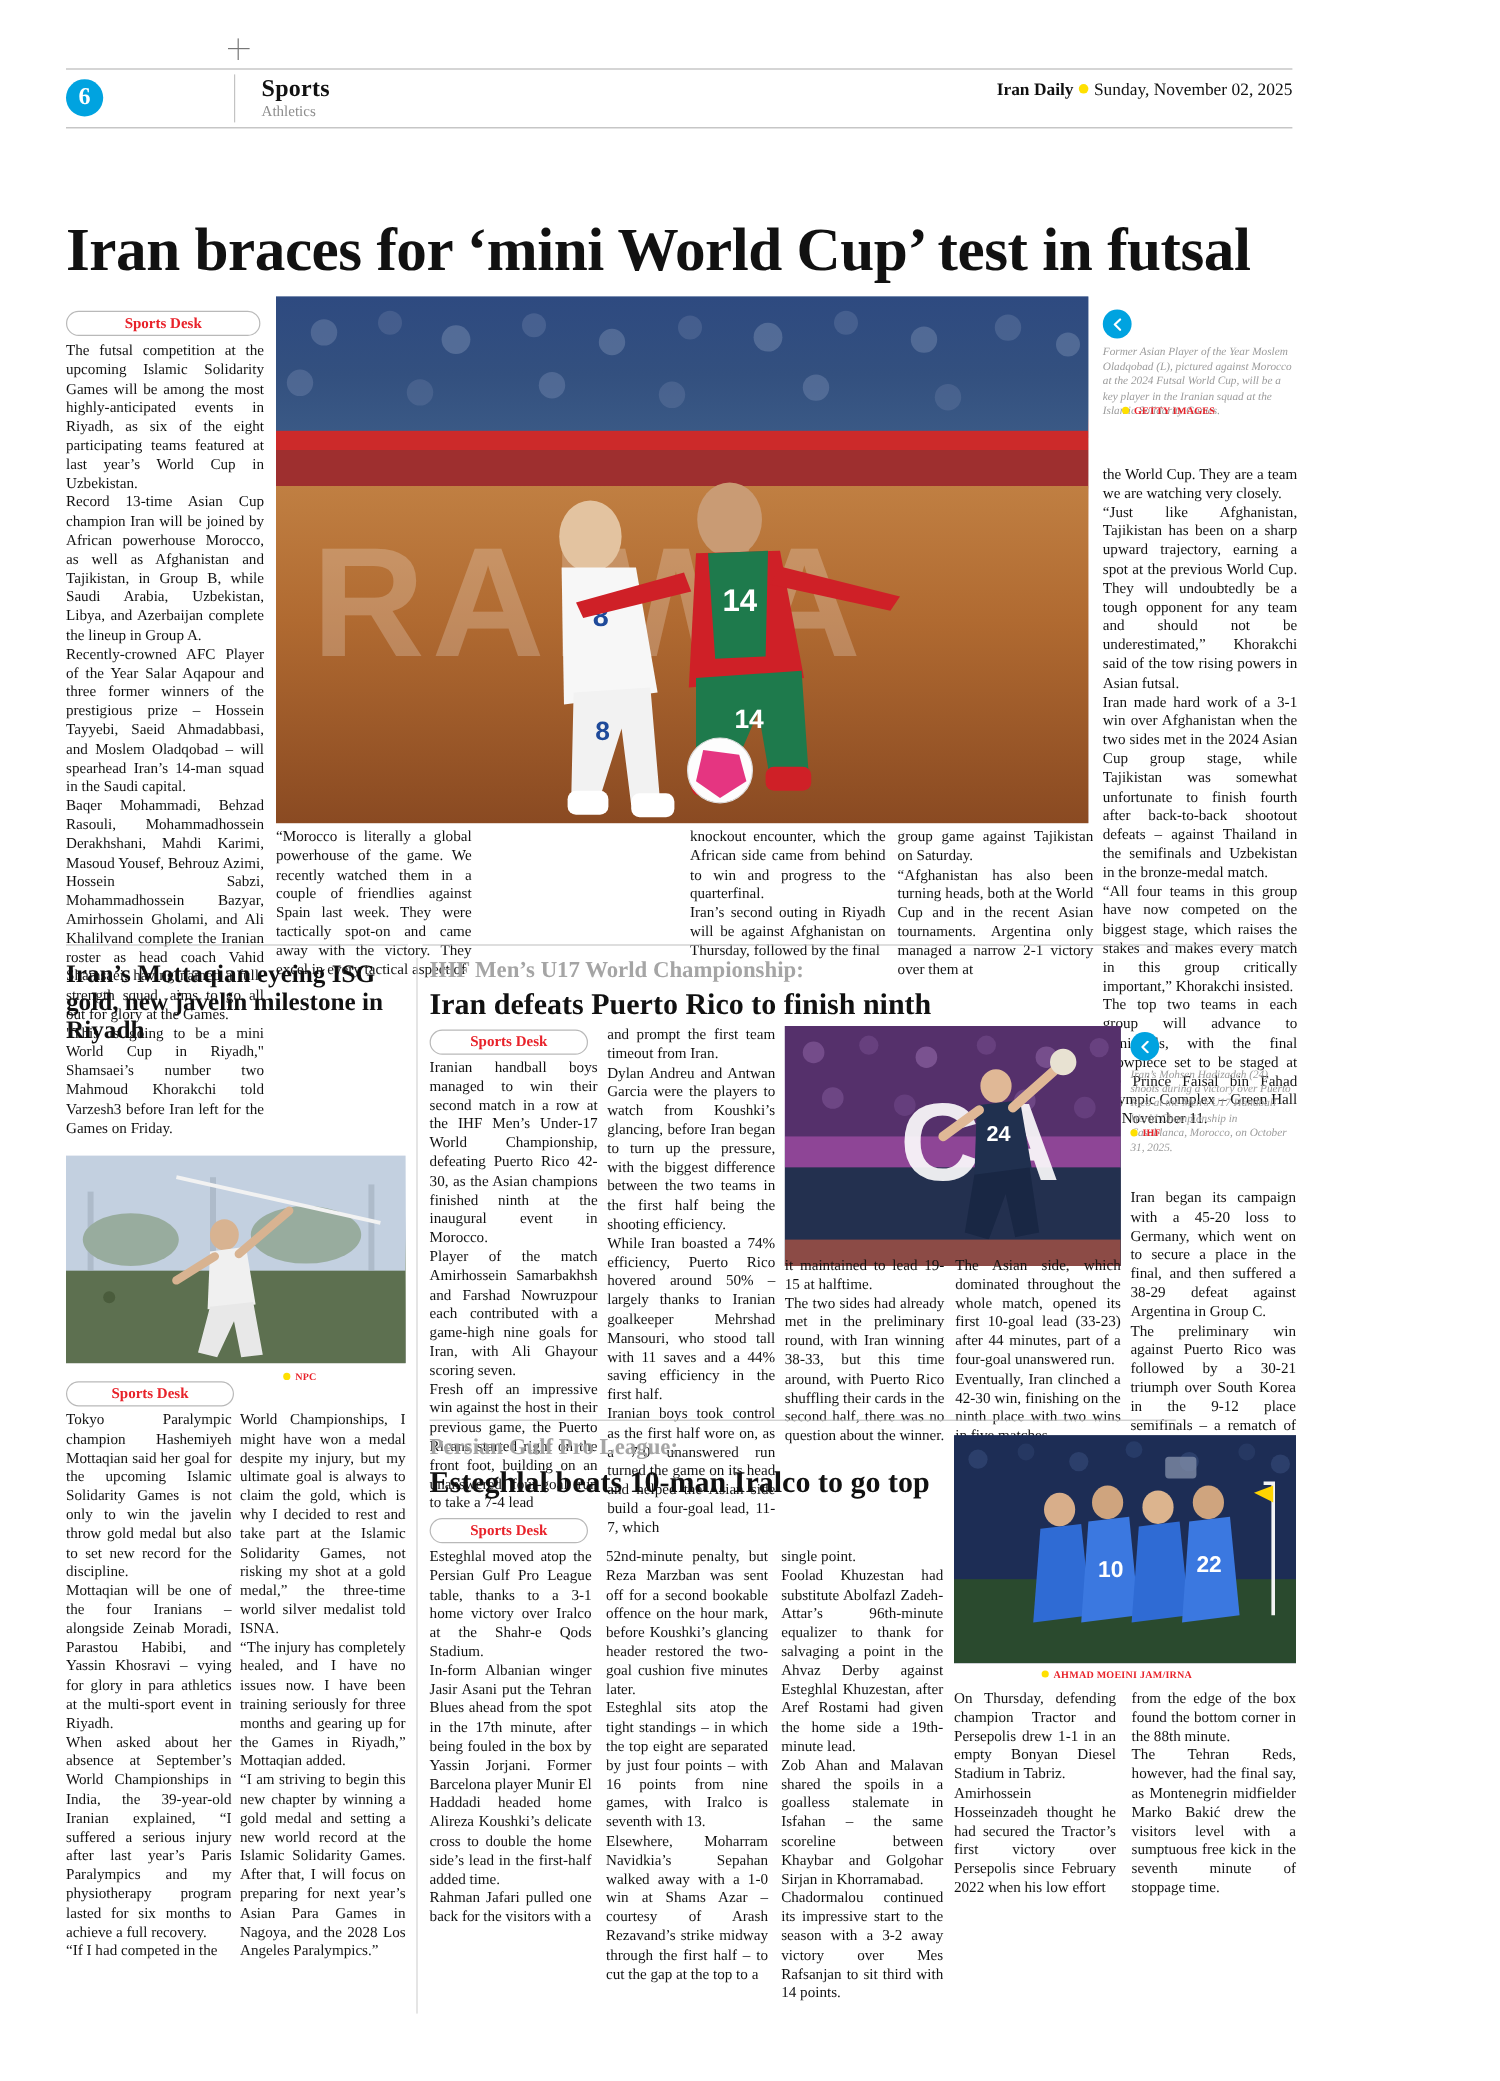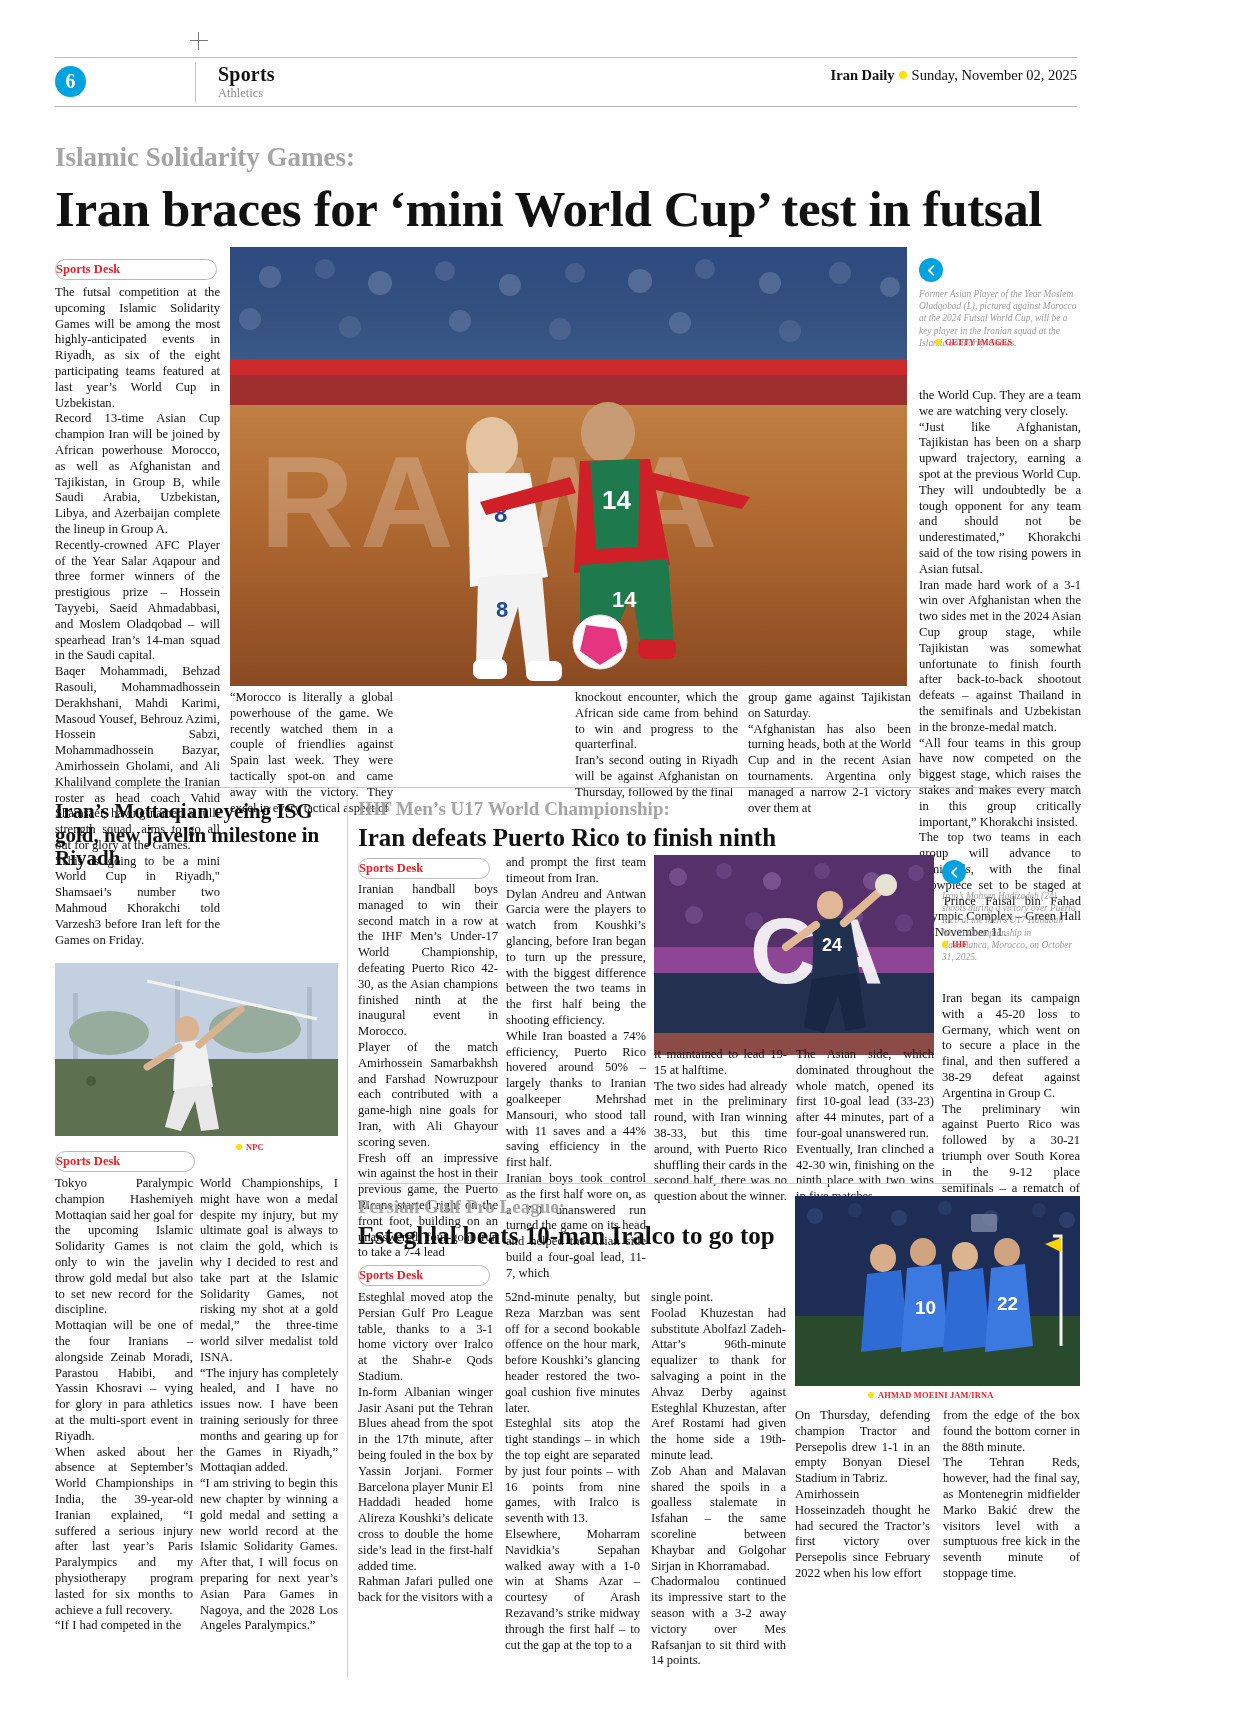--- a/index.html
+++ b/index.html
@@ -32,21 +32,21 @@
   .brandwrap b{font-weight:bold;}
   .dot-y{display:inline-block; width:8px; height:8px; border-radius:50%; background:#FFE000; margin:0 5px 0 4px; vertical-align:1px;}
 
   
   .kicker{position:absolute; left:55px; top:142px; font-size:27px; color:#a5a5a5; font-weight:bold;}
   .headline{position:absolute; left:55px; top:182px; width:1025px; font-size:51px; font-weight:bold;
             line-height:1.07; letter-spacing:-.4px;}
 
   
   .desk{border:1px solid #b9b9b9; border-radius:12px; height:19px; line-height:19px;
-        text-align:left; color:#e8222a; font-weight:bold; font-size:12.5px;}
+        text-align:center; color:#e8222a; font-weight:bold; font-size:12.5px;}
 
   
   .col{position:absolute; font-size:12.6px; line-height:1.255; text-align:justify; color:#111;}
 
   
   .photo{position:absolute; overflow:hidden;}
   .cap{position:absolute; font-style:italic; font-size:9.4px; line-height:1.3; color:#9b9b9b;}
   .credit{position:absolute; font-size:8.4px; font-weight:bold; color:#e8222a; letter-spacing:.2px; white-space:nowrap;}
   .credit .cd{display:inline-block;width:6px;height:6px;border-radius:50%;background:#FFE000;margin-right:4px;vertical-align:0px;}
   .arrowbtn{position:absolute; width:24px; height:24px; border-radius:50%; background:#00a3e0;
@@ -83,21 +83,20 @@
   <div class="masthead">
     <div class="pagenum">6</div>
     <div class="vdiv"></div>
     <div class="sec-title">Sports</div>
     <div class="sec-sub">Athletics</div>
     <div class="brandwrap">
       <b>Iran Daily</b><span class="dot-y"></span><span>Sunday, November 02, 2025</span>
     </div>
   </div>
 
-  <div class="kicker">Islamic Solidarity Games:</div>
   <div class="headline">Iran braces for ‘mini World Cup’ test in futsal</div>
 
   <div class="desk" style="position:absolute; left:55px; top:259px; width:160px;">Sports Desk</div>
 
   <div class="col" style="left:55px; top:285px; width:165px;">
     <div style="white-space:pre-line;">The futsal competition at the upcoming Islamic Solidarity Games will be among the most highly-anticipated events in Riyadh, as six of the eight participating teams featured at last year’s World Cup in Uzbekistan.
 Record 13-time Asian Cup champion Iran will be joined by African powerhouse Morocco, as well as Afghanistan and Tajikistan, in Group B, while Saudi Arabia, Uzbekistan, Libya, and Azerbaijan complete the lineup in Group A.
 Recently-crowned AFC Player of the Year Salar Aqapour and three former winners of the prestigious prize – Hossein Tayyebi, Saeid Ahmadabbasi, and Moslem Oladqobad – will spearhead Iran’s 14-man squad in the Saudi capital.
 Baqer Mohammadi, Behzad Rasouli, Mohammadhossein Derakhshani, Mahdi Karimi, Masoud Yousef, Behrouz Azimi, Hossein Sabzi, Mohammadhossein Bazyar, Amirhossein Gholami, and Ali Khalilvand complete the Iranian roster as head coach Vahid Shamsaei, having named a full-strength squad, aims to go all out for glory at the Games.
 "This is going to be a mini World Cup in Riyadh," Shamsaei’s number two Mahmoud Khorakchi told Varzesh3 before Iran left for the Games on Friday.</div>

